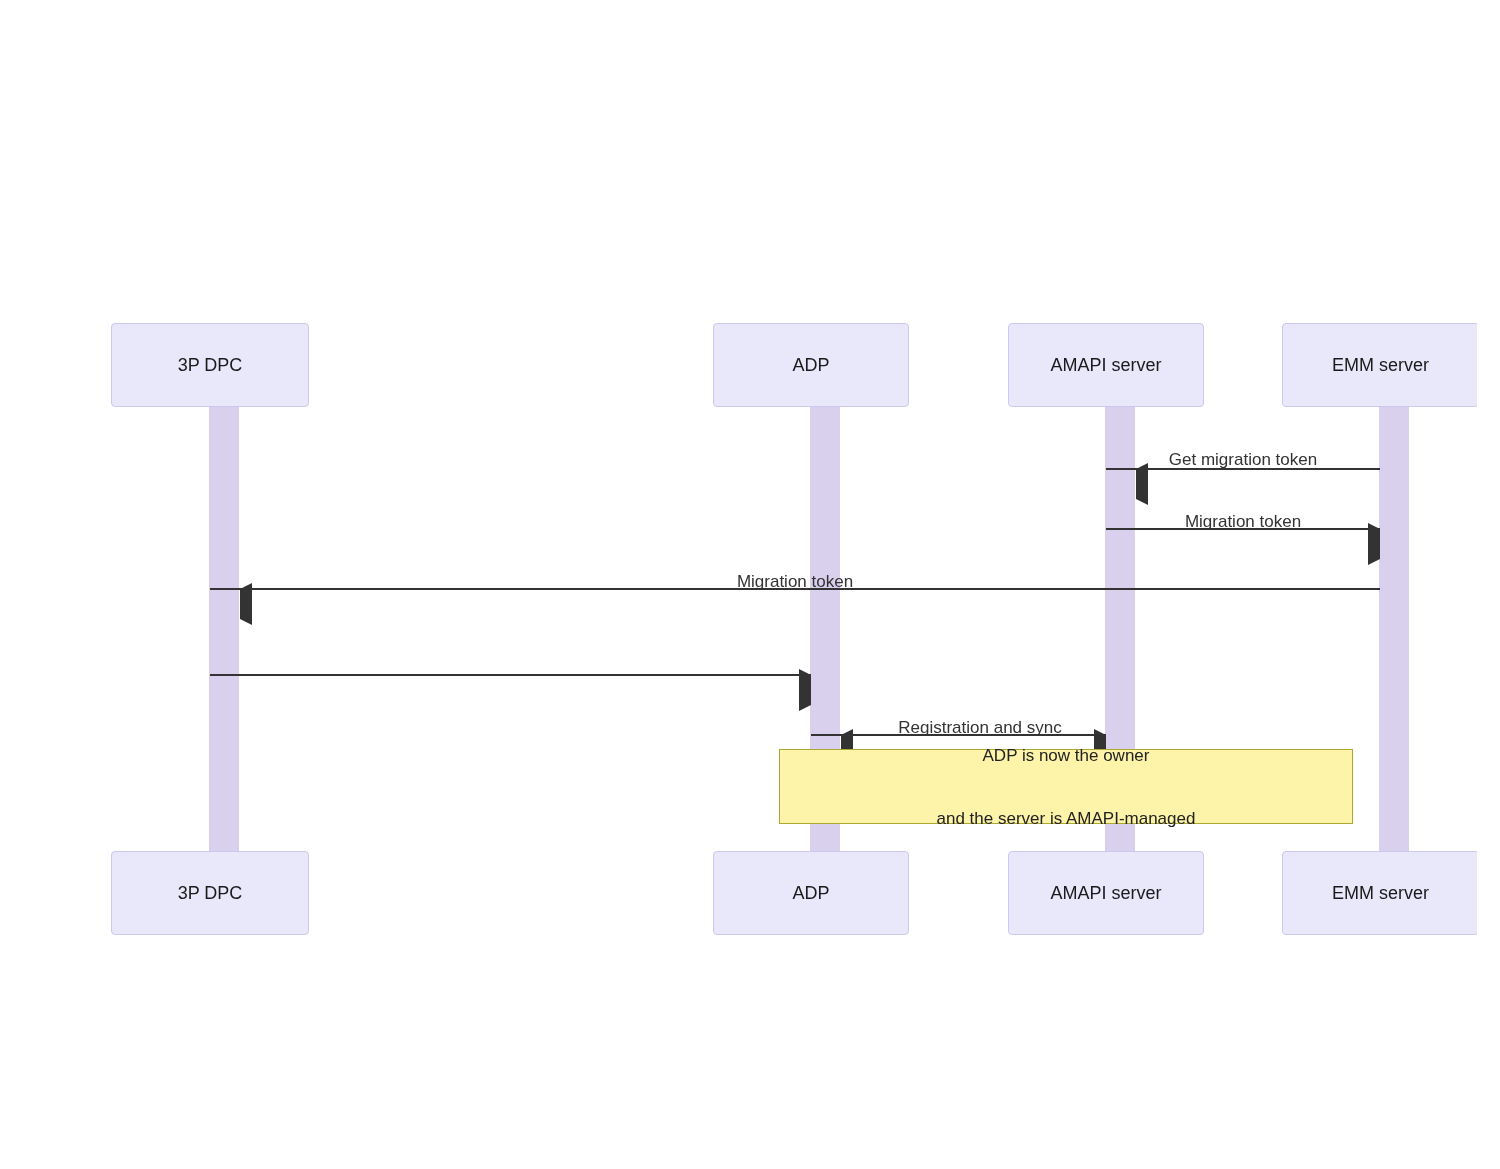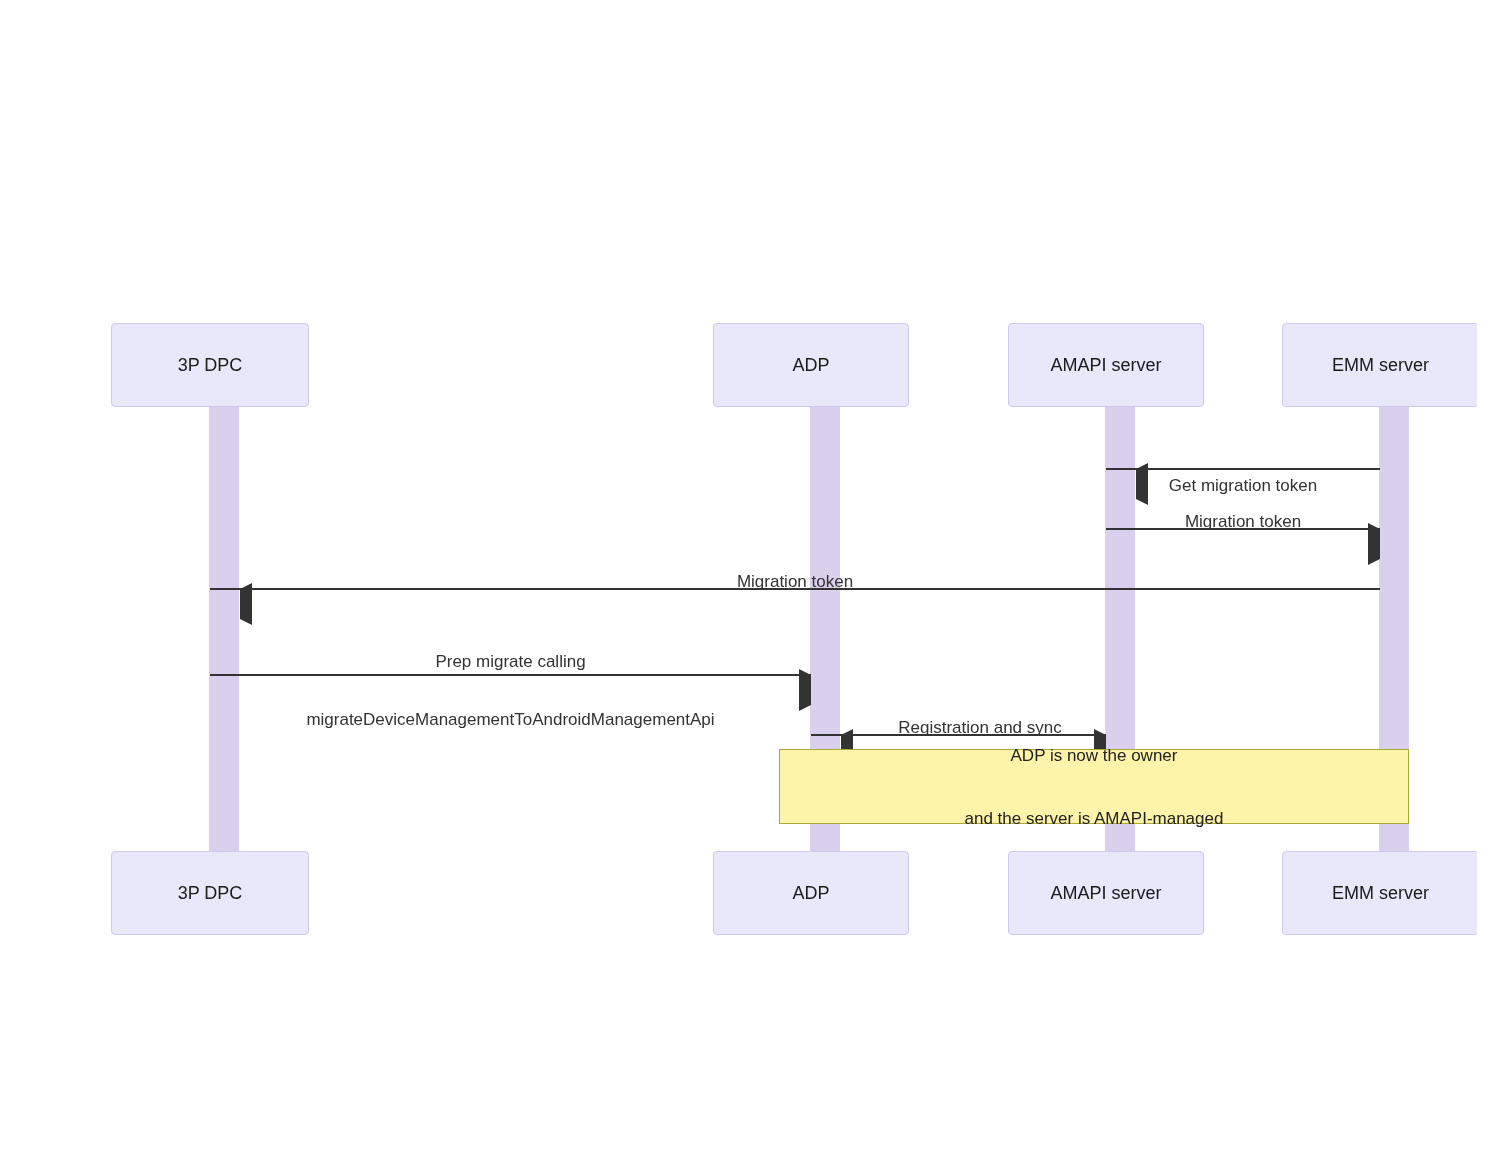--- a/index.html
+++ b/index.html
@@ -102,45 +102,41 @@
   <div class="actor top" style="left:667px;width:196px">
     <span>ADP</span>
   </div>
   <div class="actor top" style="left:962px;width:196px">
     <span>AMAPI server</span>
   </div>
   <div class="actor top" style="left:1236px;width:197px">
     <span>EMM server</span>
   </div>
 
-  <div class="msg-label" style="left:1060px;width:274px;top:414px">Get migration token</div>
+  <div class="msg-label" style="left:1060px;width:274px;top:388px">Get migration token</div>
   <div class="msg-line" style="left:1060px;width:274px;top:422px"></div>
   <div class="head left" style="left:1060px;top:417px"></div>
 
   <div class="msg-label" style="left:1060px;width:274px;top:450px">Migration token</div>
   <div class="msg-line" style="left:1060px;width:274px;top:482px"></div>
   <div class="head right" style="left:1322px;top:477px"></div>
 
   <div class="msg-label" style="left:164px;width:1170px;top:510px">Migration token</div>
   <div class="msg-line" style="left:164px;width:1170px;top:542px"></div>
   <div class="head left" style="left:164px;top:537px"></div>
 
-  <div class="msg-label two" style="left:164px;width:601px;top:570px">
-    <div>Prep migrate calling</div>
-    <div>migrateDeviceManagementToAndroidManagementApi</div>
-  </div>
   <div class="msg-line" style="left:164px;width:601px;top:628px"></div>
   <div class="head right" style="left:753px;top:623px"></div>
 
   <div class="msg-label" style="left:765px;width:338px;top:656px">Registration and sync</div>
   <div class="msg-line" style="left:765px;width:295px;top:688px"></div>
   <div class="head left" style="left:765px;top:683px"></div>
   <div class="head right" style="left:1048px;top:683px"></div>
 
-  <div class="note" style="left:733px;top:703px;width:630px;height:75px">
+  <div class="note" style="left:733px;top:703px;width:574px;height:75px">
     <div>ADP is now the owner</div>
     <div>and the server is AMAPI-managed</div>
   </div>
 
   <div class="actor bottom" style="left:65px;width:198px">
     <span>3P DPC</span>
   </div>
   <div class="actor bottom" style="left:667px;width:196px">
     <span>ADP</span>
   </div>

